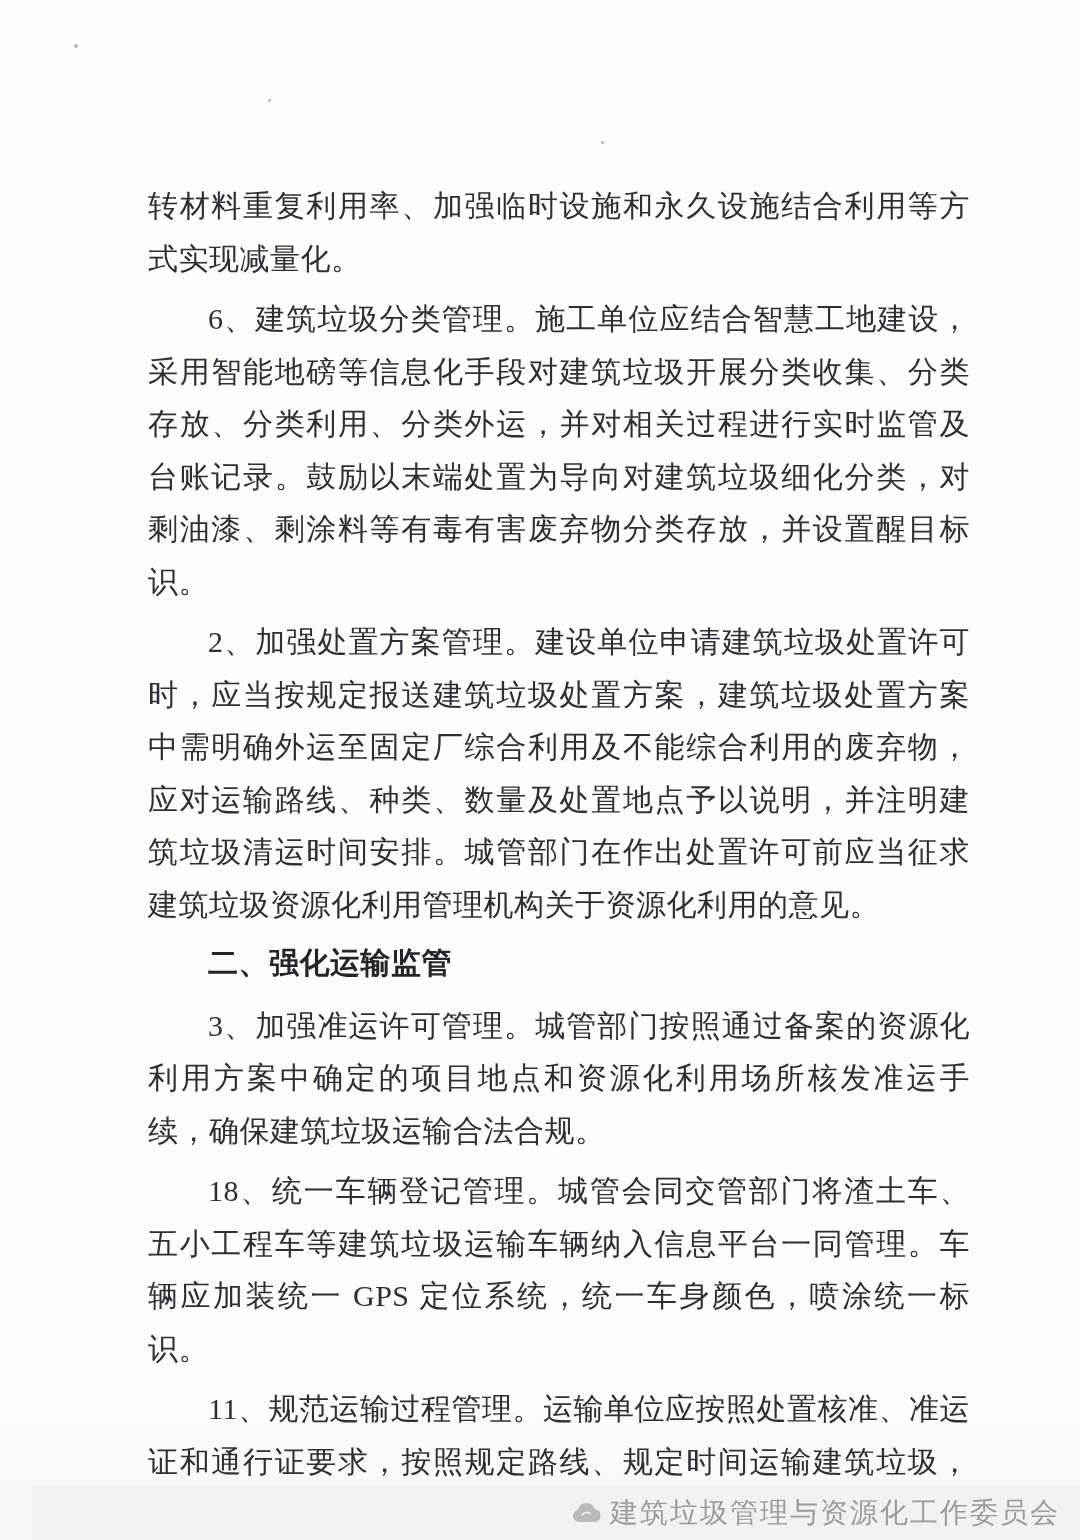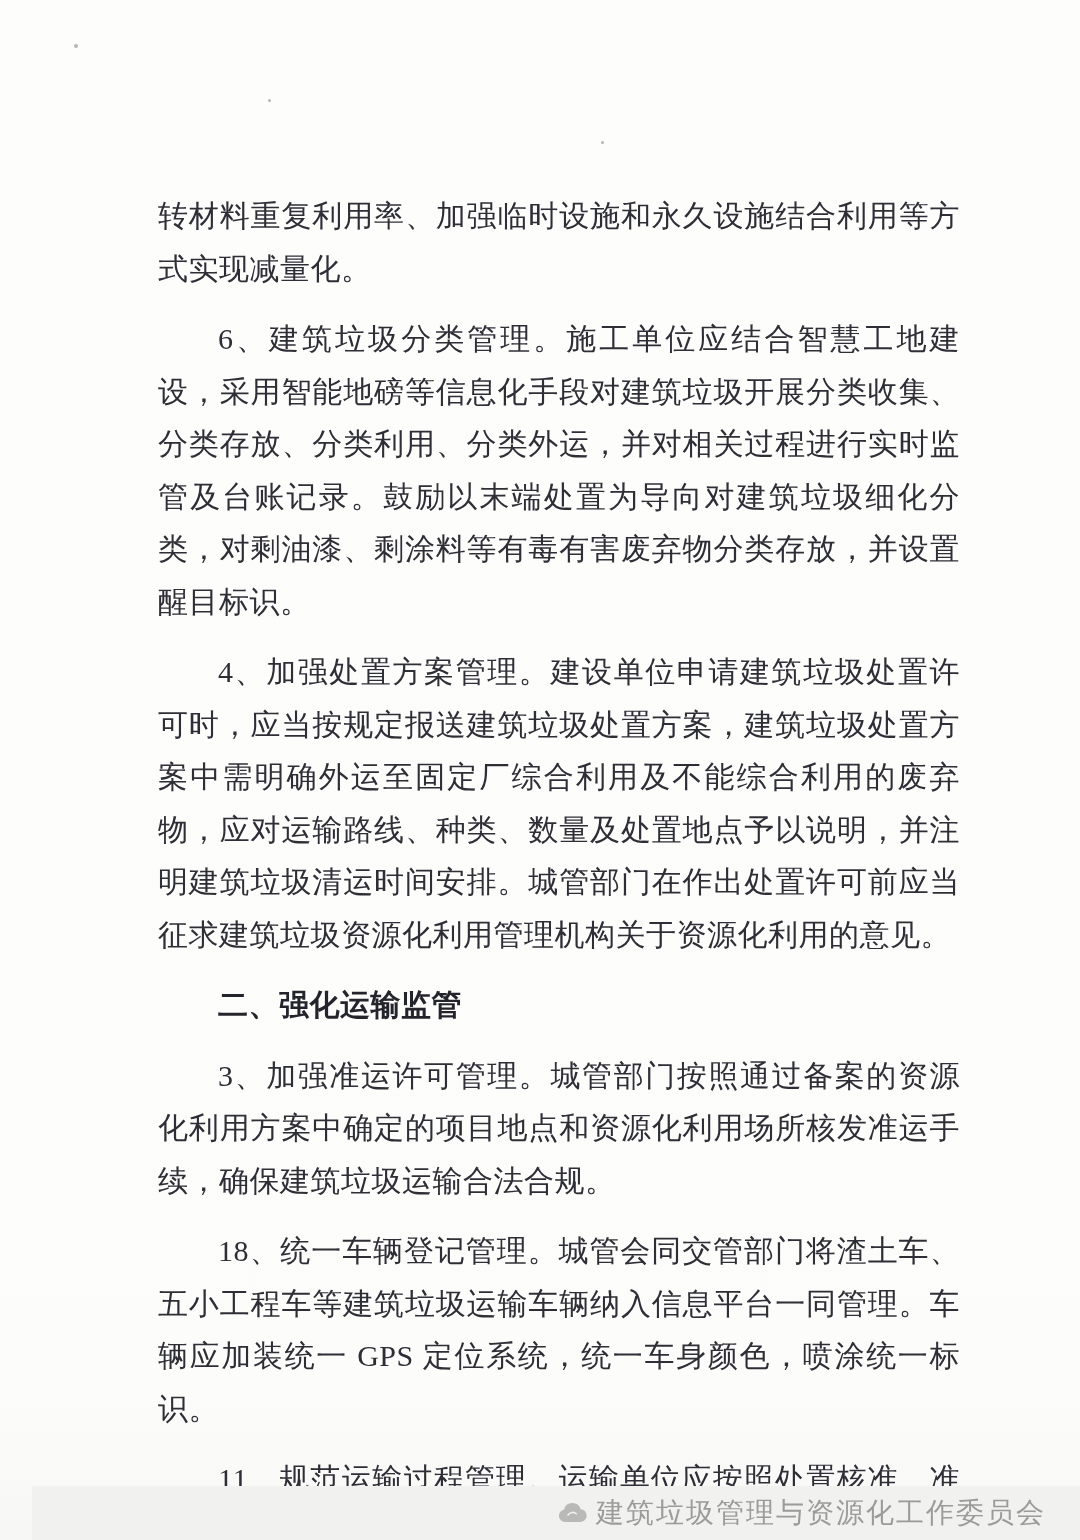--- a/index.html
+++ b/index.html
@@ -24,46 +24,47 @@
     position: absolute;
     top: 172px;
     left: 140px;
     width: 838px;
     font-size: 30px;
     line-height: 52.5px;
     text-align: justify;
     letter-spacing: 0.5px;
   }
   .para {
-    margin: 18px;
+    margin: 8px;
     text-indent: 2em;
   }
   .para.no-indent {
     text-indent: 0;
   }
   .para.heading {
     font-weight: bold;
     color: #24242c;
+    font-family: Liberation Mono, monospace;
   }
   .page-number {
     margin: 0;
     text-indent: 0;
     text-align: left;
   }
   .footer-bar {
     position: absolute;
     left: 0;
     right: 0;
     bottom: 0;
     height: 54px;
     background: #f1f1f0;
     display: flex;
     align-items: center;
     justify-content: flex-end;
-    padding-right: 34px;
+    padding-right: 20px;
     box-sizing: border-box;
     margin-left: 32px;
   }
   .footer-watermark {
     display: flex;
     align-items: center;
     gap: 8px;
     color: #9b9b9b;
     font-size: 28px;
     letter-spacing: 2px;
@@ -88,21 +89,21 @@
 
 <div class="page">
 
   <span class="speck speck-1"></span>
   <span class="speck speck-2"></span>
   <span class="speck speck-3"></span>
 
   <div class="content">
     <p class="para no-indent">转材料重复利用率、加强临时设施和永久设施结合利用等方式实现减量化。</p>
     <p class="para">6、建筑垃圾分类管理。施工单位应结合智慧工地建设，采用智能地磅等信息化手段对建筑垃圾开展分类收集、分类存放、分类利用、分类外运，并对相关过程进行实时监管及台账记录。鼓励以末端处置为导向对建筑垃圾细化分类，对剩油漆、剩涂料等有毒有害废弃物分类存放，并设置醒目标识。</p>
-    <p class="para">4、加强处置方案管理。建设单位申请建筑垃圾处置许可时，应当按规定报送建筑垃圾处置方案，建筑垃圾处置方案中需明确外运至固定厂综合利用及不能综合利用的废弃物，应对运输路线、种类、数量及处置地点予以说明，并注明建筑垃圾清运时间安排。城管部门在作出处置许可前应当征求建筑垃圾资源化利用管理机构关于资源化利用的意见。</p>
+    <p class="para">2、加强处置方案管理。建设单位申请建筑垃圾处置许可时，应当按规定报送建筑垃圾处置方案，建筑垃圾处置方案中需明确外运至固定厂综合利用及不能综合利用的废弃物，应对运输路线、种类、数量及处置地点予以说明，并注明建筑垃圾清运时间安排。城管部门在作出处置许可前应当征求建筑垃圾资源化利用管理机构关于资源化利用的意见。</p>
     <p class="para heading">二、强化运输监管</p>
     <p class="para">3、加强准运许可管理。城管部门按照通过备案的资源化利用方案中确定的项目地点和资源化利用场所核发准运手续，确保建筑垃圾运输合法合规。</p>
     <p class="para">18、统一车辆登记管理。城管会同交管部门将渣土车、五小工程车等建筑垃圾运输车辆纳入信息平台一同管理。车辆应加装统一 GPS 定位系统，统一车身颜色，喷涂统一标识。</p>
     <p class="para">11、规范运输过程管理。运输单位应按照处置核准、准运证和通行证要求，按照规定路线、规定时间运输建筑垃圾，杜绝超载超速、抛洒滴漏、私拉乱运等现象。</p>
     <p class="para page-number">—4—</p>
   </div>
 
   <div class="footer-bar">
     <div class="footer-watermark">
       <span class="committee-logo">

